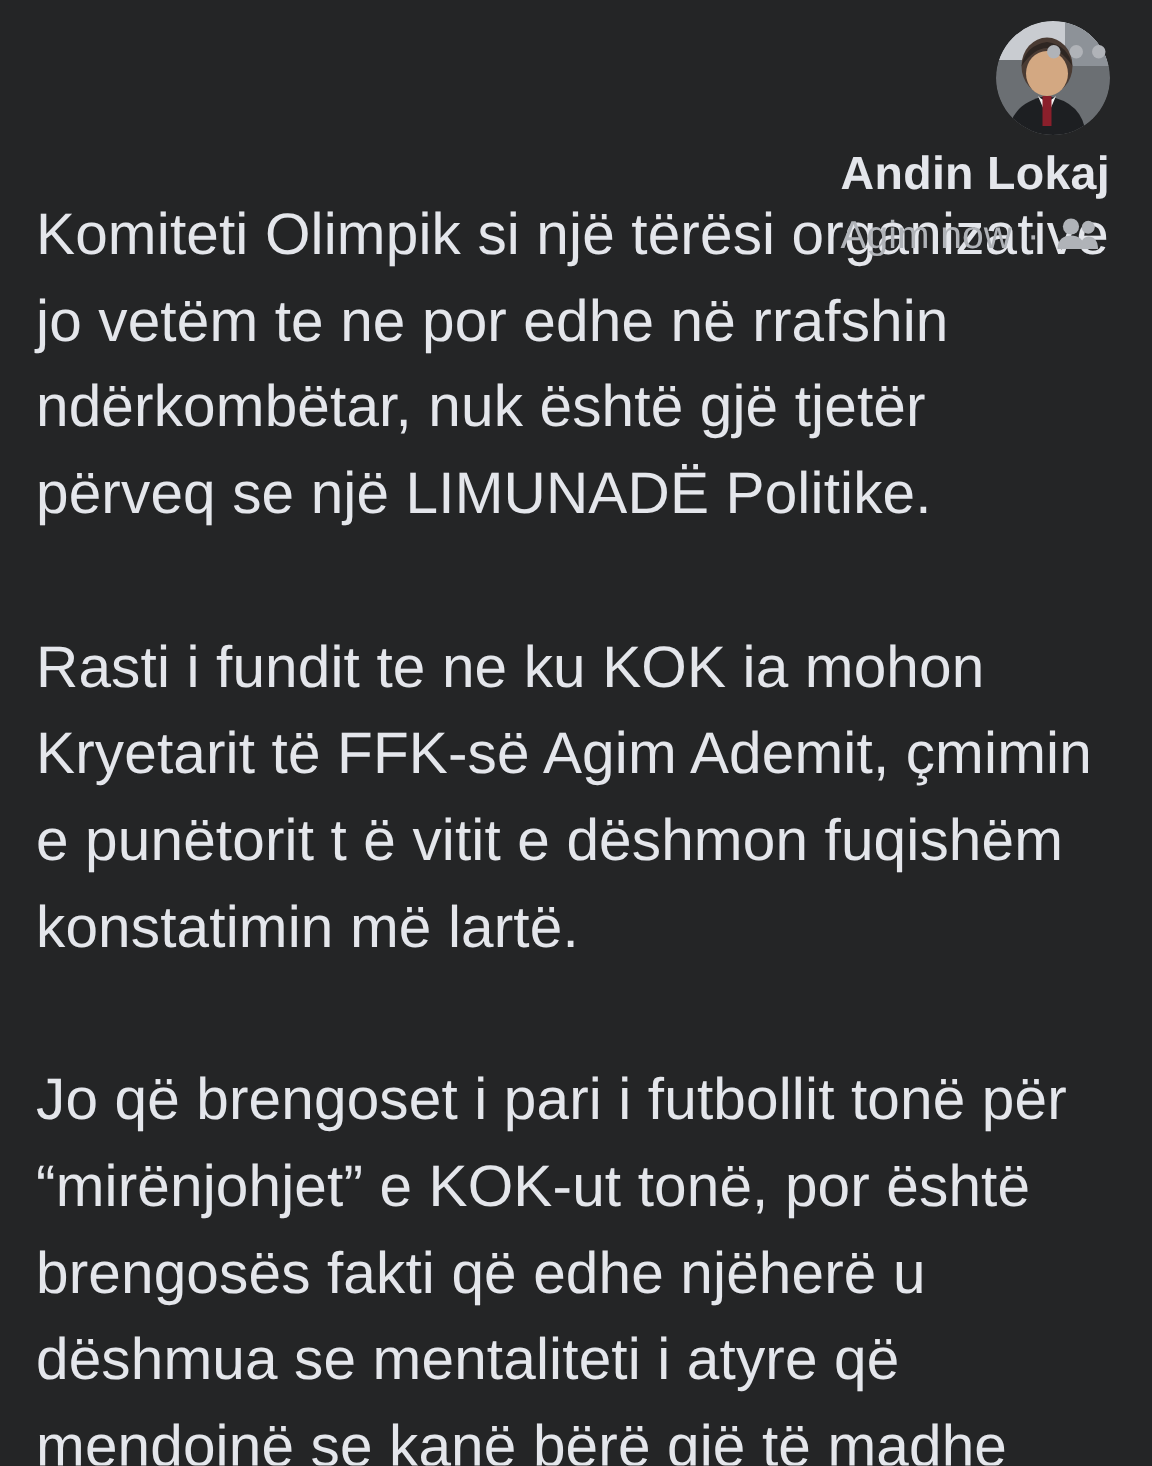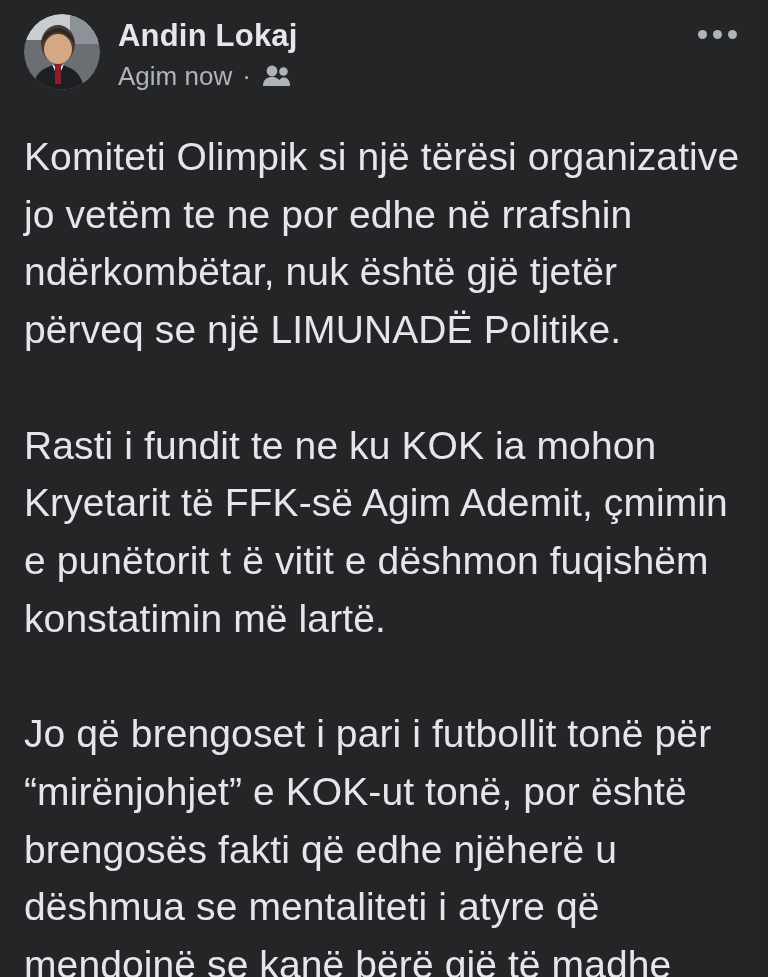--- a/index.html
+++ b/index.html
@@ -17,23 +17,24 @@
   .post {
     width: 768px;
     height: 977px;
     box-sizing: border-box;
     padding: 10px 28px 0 24px;
     background: #242526;
     position: relative;
   }
   .post-header {
     display: flex;
-    align-items: flex-start;
+    align-items: flex-end;
     position: relative;
     height: 96px;
+    flex-direction: column;
   }
   .avatar {
     width: 76px;
     height: 76px;
     border-radius: 50%;
     overflow: hidden;
     flex: 0 0 76px;
     margin-top: 4px;
     background: #3a3b3c;
     position: relative;

